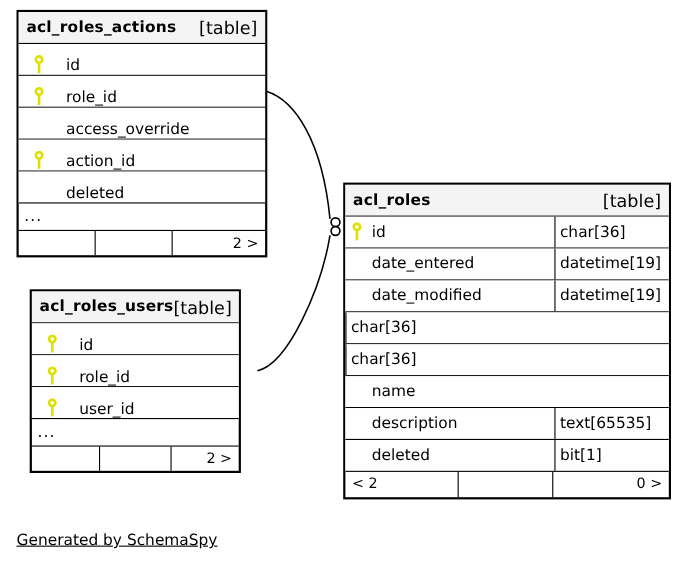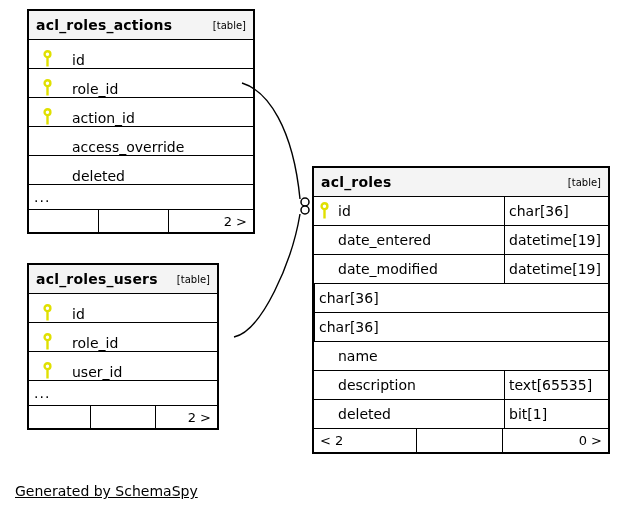--- a/index.html
+++ b/index.html
@@ -10,21 +10,21 @@
   }
   .etable{
     position:absolute;background:#ffffff;border:2px solid #000000;
     box-sizing:border-box;
   }
   .thead{
     height:28px;background:#f4f4f4;display:flex;align-items:center;
     justify-content:space-between;padding:0 7px;border-bottom:1px solid #000;
   }
   .tname{font-weight:bold;font-size:14px;letter-spacing:0.2px;}
-  .ttag{font-size:10px;}
+  .ttag{font-size:16px;}
   .trow{
     height:28px;display:flex;align-items:flex-end;border-bottom:1px solid #000;
     font-size:14px;background:#fff;
   }
   .keyslot{display:inline-flex;align-items:center;justify-content:flex-start;flex:0 0 auto;}
   .t12 .trow{padding-left:14px;}
   .t12 .keyslot{width:29px;}
   .t3row{padding-left:0;}
   .t3name{display:flex;align-items:center;flex:0 0 190px;padding-left:6px;height:100%;box-sizing:border-box;}
   .t3name .keyslot{width:18px;}
@@ -51,21 +51,21 @@
 </head>
 <body>
 
 <svg class="connectors" viewBox="0 0 627 512">
   <path d="M242,83 C268,91 293,128 300,199" fill="none" stroke="#000" stroke-width="1.4"></path>
   <path d="M234,337 C262,331 292,262 300,214" fill="none" stroke="#000" stroke-width="1.4"></path>
   <circle cx="305" cy="202" r="4" fill="#fff" stroke="#000" stroke-width="1.5"></circle>
   <circle cx="305" cy="210" r="4" fill="#fff" stroke="#000" stroke-width="1.5"></circle>
 </svg>
 
-<div class="etable t12" style="left:27px;top:9px;width:228px;">
+<div class="etable t12" style="left:15px;top:9px;width:228px;">
   <div class="thead">
     <span class="tname">acl_roles_actions</span>
     <span class="ttag">[table]</span>
   </div>
   <div class="trow">
     <span class="keyslot">
         <svg class="keysvg" width="9" height="18" viewBox="0 0 9 18">
           <circle cx="4.5" cy="4.2" r="2.9" fill="none" stroke="#e0e000" stroke-width="2.4"></circle>
           <rect x="3.3" y="7" width="2.4" height="9.5" fill="#e0e000"></rect>
         </svg>
@@ -75,31 +75,31 @@
   <div class="trow">
     <span class="keyslot">
         <svg class="keysvg" width="9" height="18" viewBox="0 0 9 18">
           <circle cx="4.5" cy="4.2" r="2.9" fill="none" stroke="#e0e000" stroke-width="2.4"></circle>
           <rect x="3.3" y="7" width="2.4" height="9.5" fill="#e0e000"></rect>
         </svg>
       </span>
     <span>role_id</span>
   </div>
   <div class="trow">
-    <span class="keyslot">
-        <svg class="keysvg" width="9" height="18" viewBox="0 0 9 18">
-          <circle cx="4.5" cy="4.2" r="2.9" fill="none" stroke="#e0e000" stroke-width="2.4"></circle>
-          <rect x="3.3" y="7" width="2.4" height="9.5" fill="#e0e000"></rect>
-        </svg>
-      </span>
-    <span>action_id</span>
-  </div>
-  <div class="trow">
     <span class="keyslot"></span>
     <span>access_override</span>
+  </div>
+  <div class="trow">
+    <span class="keyslot">
+        <svg class="keysvg" width="9" height="18" viewBox="0 0 9 18">
+          <circle cx="4.5" cy="4.2" r="2.9" fill="none" stroke="#e0e000" stroke-width="2.4"></circle>
+          <rect x="3.3" y="7" width="2.4" height="9.5" fill="#e0e000"></rect>
+        </svg>
+      </span>
+    <span>action_id</span>
   </div>
   <div class="trow">
     <span class="keyslot"></span>
     <span>deleted</span>
   </div>
   <div class="ellipsisrow">...</div>
   <div class="tfoot">
     <span class="fcell" style="flex:0 0 70px;"></span>
     <span class="fcell" style="flex:0 0 70px;"></span>
     <span class="fcell">2 &gt;</span>

